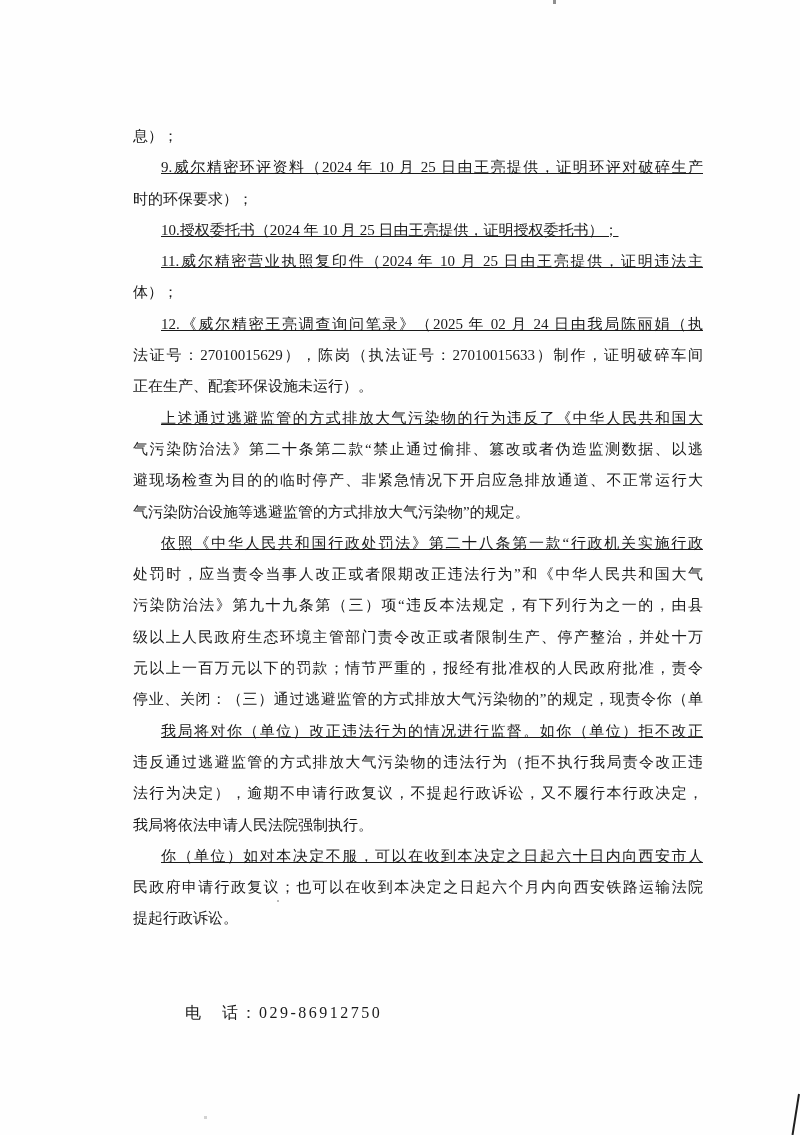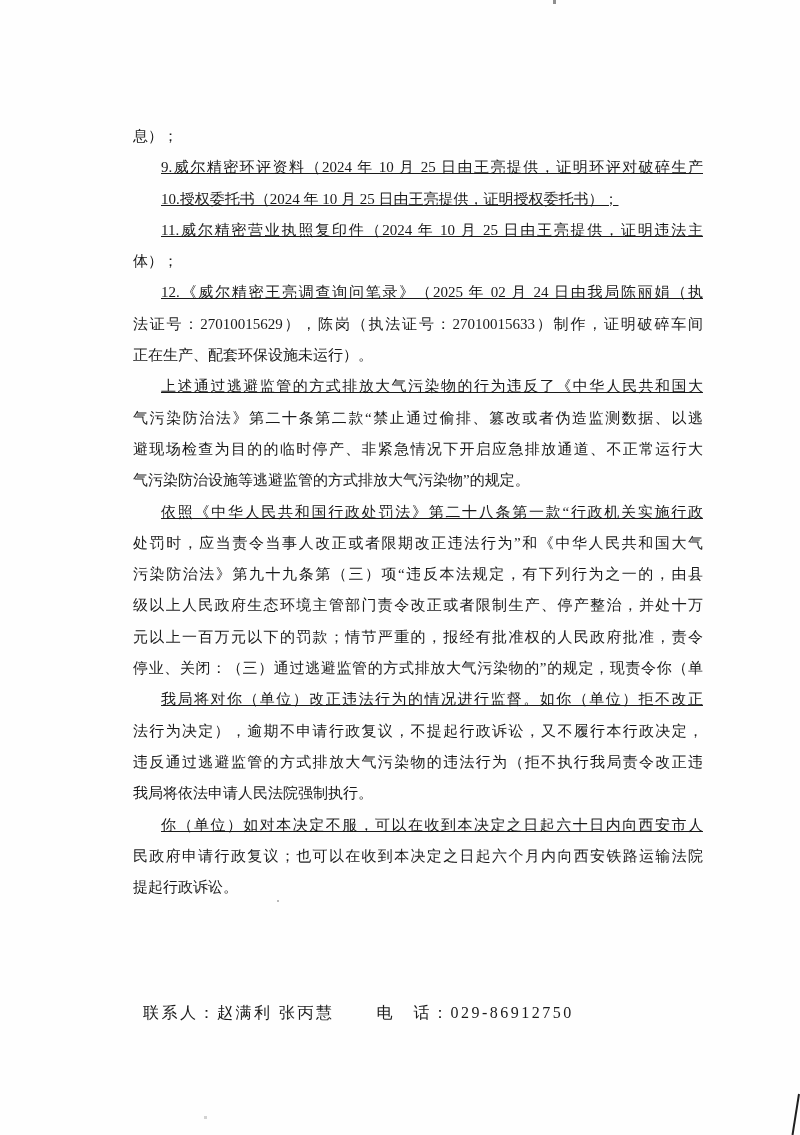--- a/index.html
+++ b/index.html
@@ -71,47 +71,47 @@
   }
 </style>
 </head>
 <body>
 
 <div class="page">
 
   <div class="doc">
     <div class="ln">息）；</div>
     <div class="ln ind j">9.威尔精密环评资料（2024 年 10 月 25 日由王亮提供，证明环评对破碎生产</div>
+    <div class="ln">时的环保要求）；</div>
     <div class="ln ind">10.授权委托书（2024 年 10 月 25 日由王亮提供，证明授权委托书）；</div>
     <div class="ln ind j">11.威尔精密营业执照复印件（2024 年 10 月 25 日由王亮提供，证明违法主</div>
     <div class="ln">体）；</div>
     <div class="ln ind j">12.《威尔精密王亮调查询问笔录》（2025 年 02 月 24 日由我局陈丽娟（执</div>
     <div class="ln j">法证号：27010015629），陈岗（执法证号：27010015633）制作，证明破碎车间</div>
     <div class="ln">正在生产、配套环保设施未运行）。</div>
     <div class="ln ind j">上述通过逃避监管的方式排放大气污染物的行为违反了《中华人民共和国大</div>
     <div class="ln j">气污染防治法》第二十条第二款“禁止通过偷排、篡改或者伪造监测数据、以逃</div>
     <div class="ln j">避现场检查为目的的临时停产、非紧急情况下开启应急排放通道、不正常运行大</div>
     <div class="ln">气污染防治设施等逃避监管的方式排放大气污染物”的规定。</div>
     <div class="ln ind j">依照《中华人民共和国行政处罚法》第二十八条第一款“行政机关实施行政</div>
     <div class="ln j">处罚时，应当责令当事人改正或者限期改正违法行为”和《中华人民共和国大气</div>
     <div class="ln j">污染防治法》第九十九条第（三）项“违反本法规定，有下列行为之一的，由县</div>
     <div class="ln j">级以上人民政府生态环境主管部门责令改正或者限制生产、停产整治，并处十万</div>
     <div class="ln j">元以上一百万元以下的罚款；情节严重的，报经有批准权的人民政府批准，责令</div>
     <div class="ln j">停业、关闭：（三）通过逃避监管的方式排放大气污染物的”的规定，现责令你（单</div>
     <div class="ln ind j">我局将对你（单位）改正违法行为的情况进行监督。如你（单位）拒不改正</div>
+    <div class="ln j">违反通过逃避监管的方式排放大气污染物的违法行为（拒不执行我局责令改正违</div>
     <div class="ln j">法行为决定），逾期不申请行政复议，不提起行政诉讼，又不履行本行政决定，</div>
-    <div class="ln j">违反通过逃避监管的方式排放大气污染物的违法行为（拒不执行我局责令改正违</div>
     <div class="ln">我局将依法申请人民法院强制执行。</div>
     <div class="ln ind j">你（单位）如对本决定不服，可以在收到本决定之日起六十日内向西安市人</div>
     <div class="ln j">民政府申请行政复议；也可以在收到本决定之日起六个月内向西安铁路运输法院</div>
     <div class="ln">提起行政诉讼。</div>
   </div>
 
   <div class="contact">
-    <span class="left">联系人：赵满利 张丙慧</span>
     <span class="right">电　话：029-86912750</span>
   </div>
 
   <div class="speck-top"></div>
   <div class="speck-mid"></div>
   <div class="speck-bottom"></div>
 
   <svg class="corner-mark" viewBox="0 0 800 1135" xmlns="http://www.w3.org/2000/svg">
     <line x1="799" y1="1094" x2="792.5" y2="1135" stroke="#1f1f1f" stroke-width="2"></line>
   </svg>

